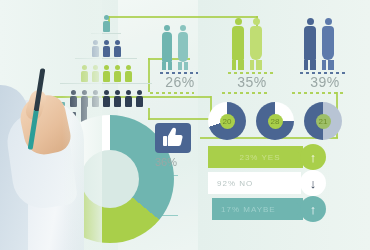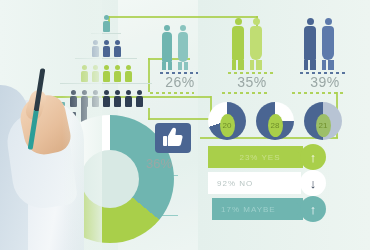--- a/index.html
+++ b/index.html
@@ -44,29 +44,29 @@
   .couple .figs{position:relative;height:48px;}
   .fig{position:absolute;bottom:0;}
   .fig .head{width:6px;height:6px;border-radius:50%;margin:0 auto;}
   .fig .body{width:10px;height:30px;border-radius:4px 4px 1px 1px;margin-top:1px;}
   .fig .legs{width:10px;height:8px;margin-top:0;
              background:linear-gradient(90deg,currentColor 0 4px,transparent 4px 6px,currentColor 6px 10px);}
   .pct{font-size:14px;color:#9aa7a5;letter-spacing:.5px;margin-top:4px;}
 
   
   .dsm{position:absolute;width:38px;height:38px;border-radius:50%;}
-  .dsm .hub{position:absolute;left:50%;top:50%;width:15px;height:23px;margin:-7.5px 0 0 -7.5px;
+  .dsm .hub{position:absolute;left:50%;top:50%;width:15px;height:15px;margin:-7.5px 0 0 -7.5px;
             border-radius:50%;background:#a9cf4a;color:#6f8f2a;font-size:8px;
             display:flex;align-items:center;justify-content:center;}
 
   
   .bigdonut{position:absolute;left:46px;top:115px;width:128px;height:128px;border-radius:50%;}
   .bigdonut .hole{position:absolute;left:50%;top:50%;width:58px;height:58px;margin:-29px 0 0 -29px;
                   border-radius:50%;background:#d8e9e4;}
-  .bd-lbl{position:absolute;font-size:13px;color:#9aa7a5;}
+  .bd-lbl{position:absolute;font-size:11px;color:#9aa7a5;margin-left:9px;}
 
   
   .bars{position:absolute;left:26px;top:98px;height:34px;display:flex;align-items:flex-end;gap:5px;}
   .bars span{width:6px;border-radius:1px 1px 0 0;display:block;}
 
   
   .bubble{position:absolute;left:155px;top:123px;width:36px;height:30px;background:#4a6592;border-radius:4px;}
   .bubble::after{content:"";position:absolute;left:9px;bottom:-7px;border:7px solid transparent;
                  border-top-color:#4a6592;border-right:0;}
 

